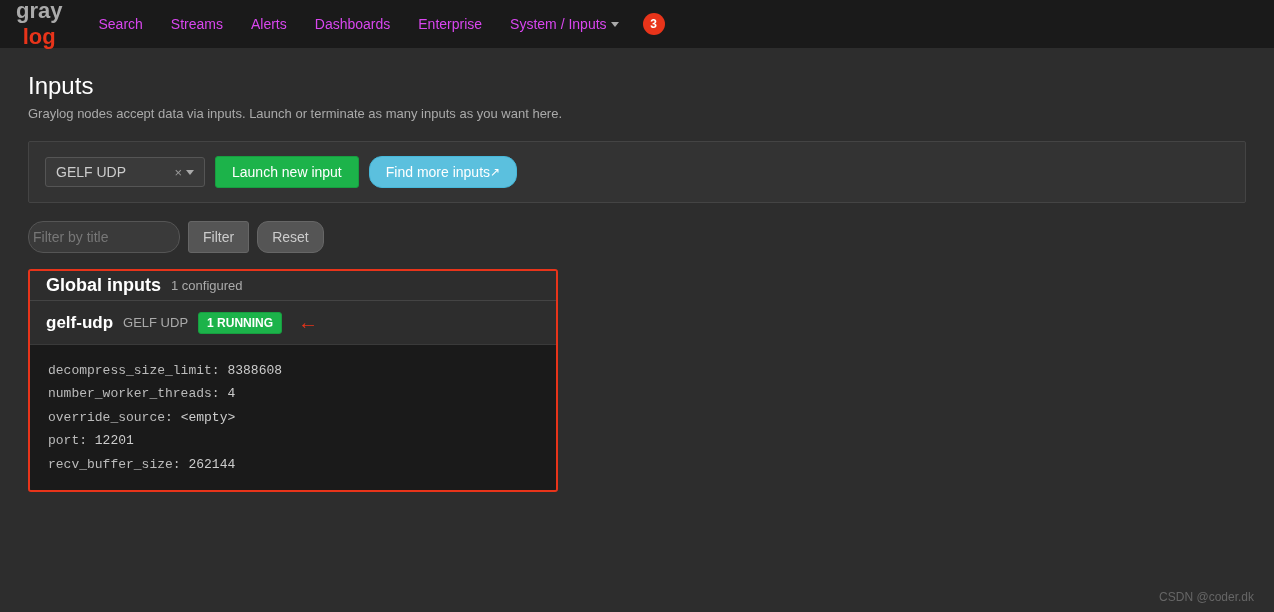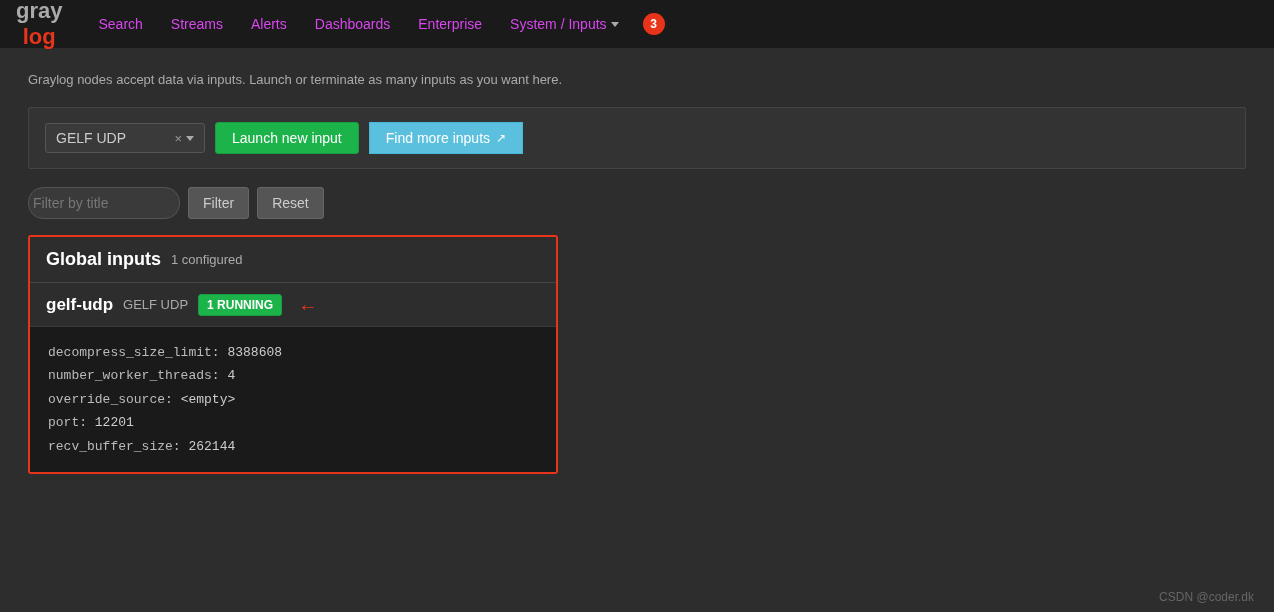--- a/index.html
+++ b/index.html
@@ -125,27 +125,26 @@
       border-radius: 3px;
       padding: 7px 16px;
       cursor: pointer;
       font-size: 14px;
       font-weight: 500;
     }
     .btn-find {
       background: #5bc0de;
       color: #fff;
       border: 1px solid #46b8da;
-      border-radius: 0;
+      border-radius: 13px;
       padding: 7px 16px;
       cursor: pointer;
       font-size: 14px;
       display: flex;
       align-items: center;
-      gap: 6px;
     }
     .ext-icon {
       font-size: 12px;
     }
 
     
     .filter-row {
       display: flex;
       align-items: center;
       gap: 8px;
@@ -167,36 +166,36 @@
       border: 1px solid #666;
       border-radius: 3px;
       padding: 7px 14px;
       cursor: pointer;
       font-size: 14px;
     }
     .btn-reset {
       background: #555;
       color: #ccc;
       border: 1px solid #666;
-      border-radius: 3px;
+      border-radius: 11px;
       padding: 7px 14px;
       cursor: pointer;
       font-size: 14px;
     }
 
     
     .global-inputs-panel {
       border: 2px solid #e8341a;
       border-radius: 3px;
       max-width: 530px;
       overflow: hidden;
     }
     .global-inputs-header {
       background: #2d2d2d;
-      padding: 12px 16px;
+      padding: 4px 16px;
       display: flex;
       align-items: center;
       gap: 10px;
       border-bottom: 1px solid #444;
     }
     .global-inputs-title {
       color: #fff;
       font-size: 18px;
       font-weight: bold;
     }
@@ -276,20 +275,21 @@
   <a class="nav-link">Dashboards</a>
   <a class="nav-link">Enterprise</a>
   <a class="nav-link nav-dropdown">
     <span>System / Inputs</span>
     <span class="caret"></span>
   </a>
   <div class="nav-badge">3</div>
 </nav>
 
 <div class="page">
+  <h1 class="page-title">Inputs</h1>
   <p class="page-subtitle">Graylog nodes accept data via inputs. Launch or terminate as many inputs as you want here.</p>
 
   <div class="toolbar">
     <div class="select-wrapper">
       <span>GELF UDP</span>
       <span class="select-clear">×</span>
       <span class="select-caret"></span>
     </div>
     <button class="btn-launch">Launch new input</button>
     <button class="btn-find">

